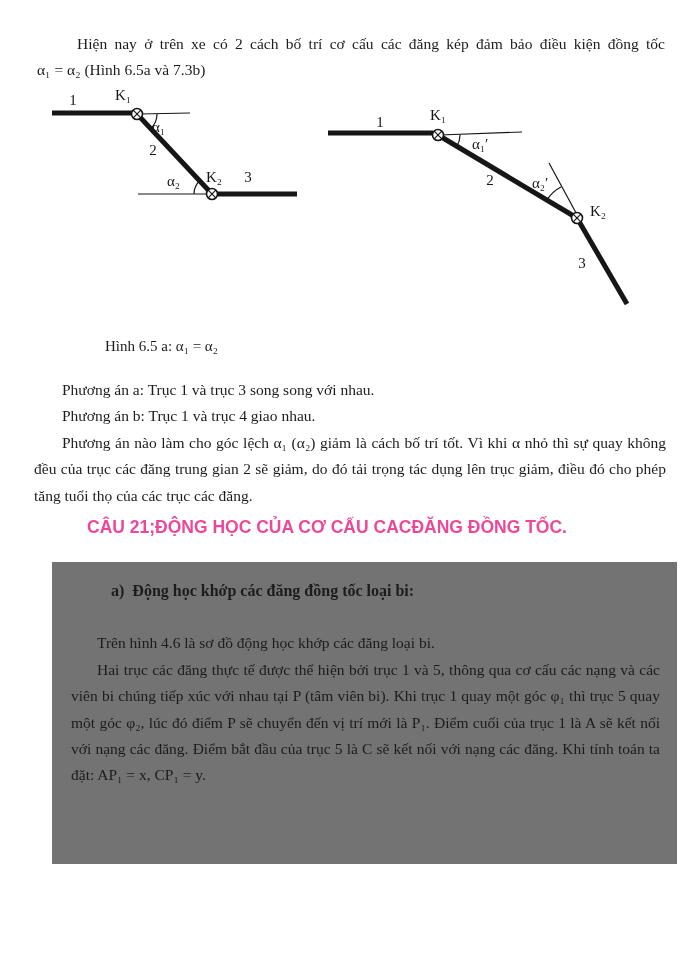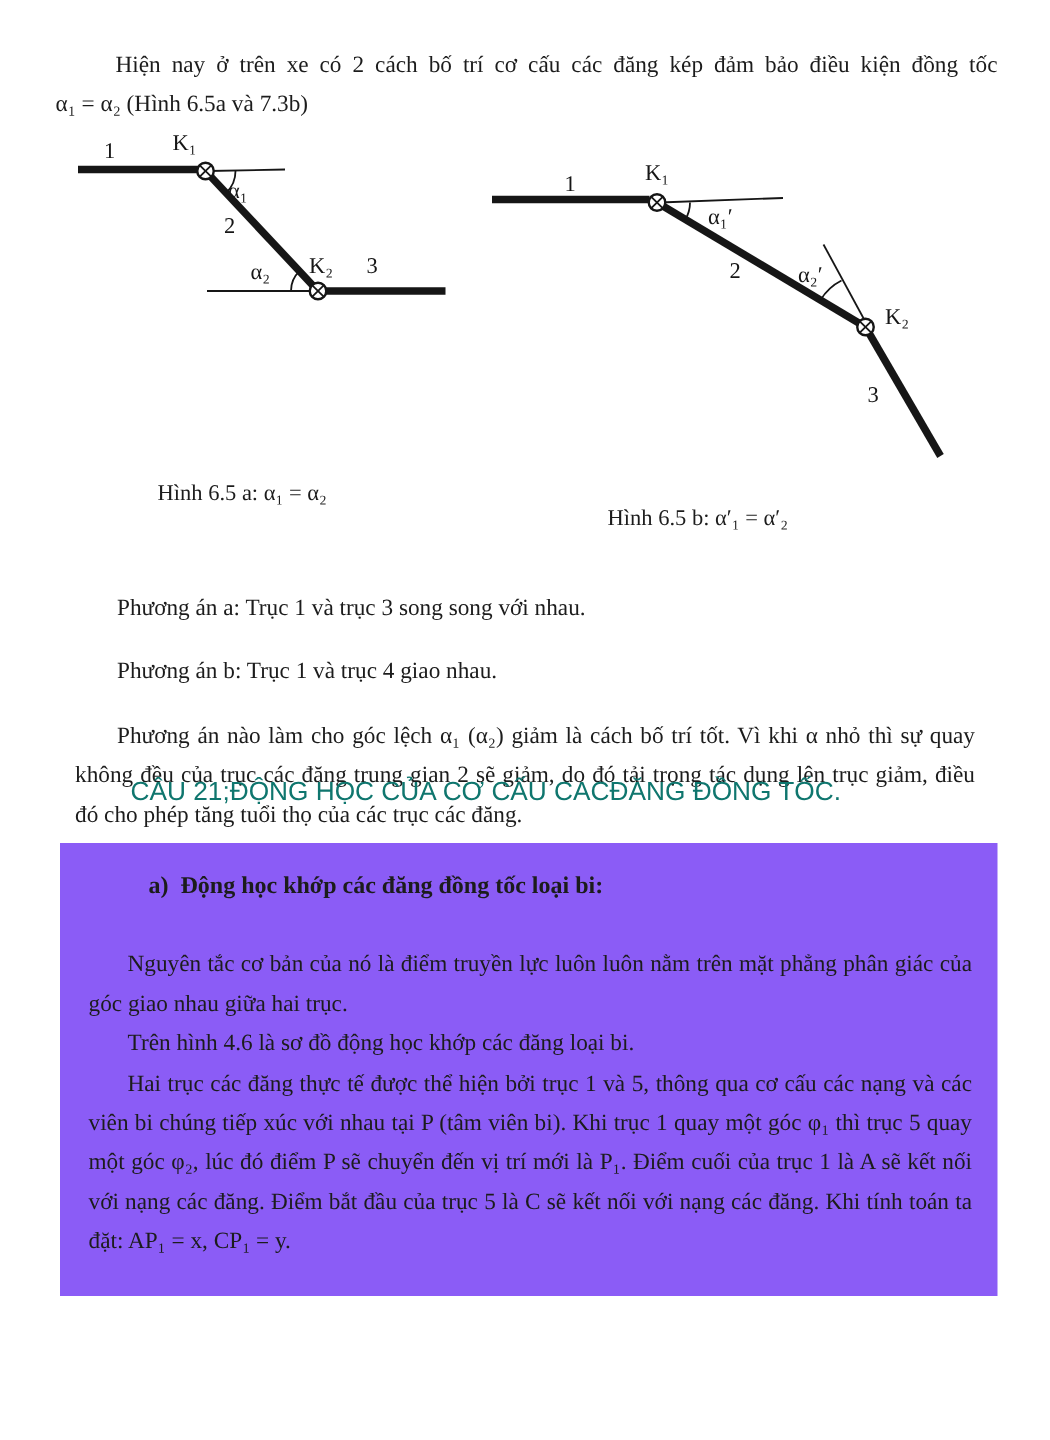--- a/index.html
+++ b/index.html
@@ -9,28 +9,28 @@
   .abs{position:absolute;}
   #intro{left:37px;top:31px;width:628px;}
   #intro .l1{text-align:justify;text-align-last:justify;text-indent:40px;}
   #fig-a{left:40px;top:84px;}
   #fig-b{left:320px;top:103px;}
   .shaft{stroke:#161616;stroke-width:5;stroke-linecap:butt;}
   .thin{stroke:#161616;stroke-width:1.2;fill:none;}
   .joint-c{fill:#ffffff;stroke:#161616;stroke-width:1.6;}
   .fig-label{font-family:"Liberation Serif","DejaVu Serif",serif;font-size:15px;fill:#161616;}
   .caption{font-size:15px;}
-  #caption-a{left:105px;top:316px;}
+  #caption-a{left:105px;top:333px;}
   #caption-b{left:405px;top:333px;}
   #options{left:34px;top:377px;width:632px;}
-  #options p{margin:16px;text-indent:28px;}
+  #options p{margin:0;text-indent:28px;}
   #options .just{text-align:justify;}
   #question-heading{left:87px;top:517px;width:580px;
-        font-family:"Liberation Sans","DejaVu Sans",sans-serif;font-size:17.5px;font-weight:400;color:#0f766e;}
-  #section{left:40px;top:562px;width:625px;height:383px;background:#8b5cf6;box-sizing:border-box;
+        font-family:"Liberation Sans","DejaVu Sans",sans-serif;font-size:17.5px;font-weight:700;color:#ec4899;}
+  #section{left:52px;top:562px;width:625px;height:383px;background:#737373;box-sizing:border-box;
         padding:16px 17px 0 19px;}
   #section-title{margin:0 0 26px 40px;font-weight:bold;font-size:16px;}
   #section .body p{margin:0;text-indent:26px;text-align:justify;}
 </style>
 </head>
 <body>
 
 <div id="page">
 
   <div id="intro" class="abs serif">
@@ -86,32 +86,30 @@
     <text class="fig-label" x="60" y="24" text-anchor="middle">1</text>
     <text class="fig-label" x="110" y="17">K₁</text>
     <text class="fig-label" x="152" y="46">α₁′</text>
     <text class="fig-label" x="170" y="82" text-anchor="middle">2</text>
     <text class="fig-label" x="212" y="85">α₂′</text>
     <text class="fig-label" x="270" y="113">K₂</text>
     <text class="fig-label" x="262" y="165" text-anchor="middle">3</text>
   </svg>
 
   <div id="caption-a" class="abs serif caption">Hình 6.5 a: α₁ = α₂</div>
-  <div id="caption-b" class="abs serif caption">Hình 6.5 b: α′₁ = α′₂</div>
 
   <div id="options" class="abs serif">
     <p>Phương án a: Trục 1 và trục 3 song song với nhau.</p>
     <p>Phương án b: Trục 1 và trục 4 giao nhau.</p>
     <p class="just">Phương án nào làm cho góc lệch α₁ (α₂) giảm là cách bố trí tốt. Vì khi α nhỏ thì sự quay không đều của trục các đăng trung gian 2 sẽ giảm, do đó tải trọng tác dụng lên trục giảm, điều đó cho phép tăng tuổi thọ của các trục các đăng.</p>
   </div>
 
   <div id="question-heading" class="abs">CÂU 21;ĐỘNG HỌC CỦA CƠ CẤU CACĐĂNG ĐỒNG TỐC.</div>
 
   <div id="section" class="abs serif">
     <p id="section-title">a)&nbsp; Động học khớp các đăng đồng tốc loại bi:</p>
     <div class="body">
-      <p>Nguyên tắc cơ bản của nó là điểm truyền lực luôn luôn nằm trên mặt phẳng phân giác của góc giao nhau giữa hai trục.</p>
       <p>Trên hình 4.6 là sơ đồ động học khớp các đăng loại bi.</p>
       <p>Hai trục các đăng thực tế được thể hiện bởi trục 1 và 5, thông qua cơ cấu các nạng và các viên bi chúng tiếp xúc với nhau tại P (tâm viên bi). Khi trục 1 quay một góc φ₁ thì trục 5 quay một góc φ₂, lúc đó điểm P sẽ chuyển đến vị trí mới là P₁. Điểm cuối của trục 1 là A sẽ kết nối với nạng các đăng. Điểm bắt đầu của trục 5 là C sẽ kết nối với nạng các đăng. Khi tính toán ta đặt: AP₁ = x, CP₁ = y.</p>
     </div>
   </div>
 
 </div>
 
 </body></html>

